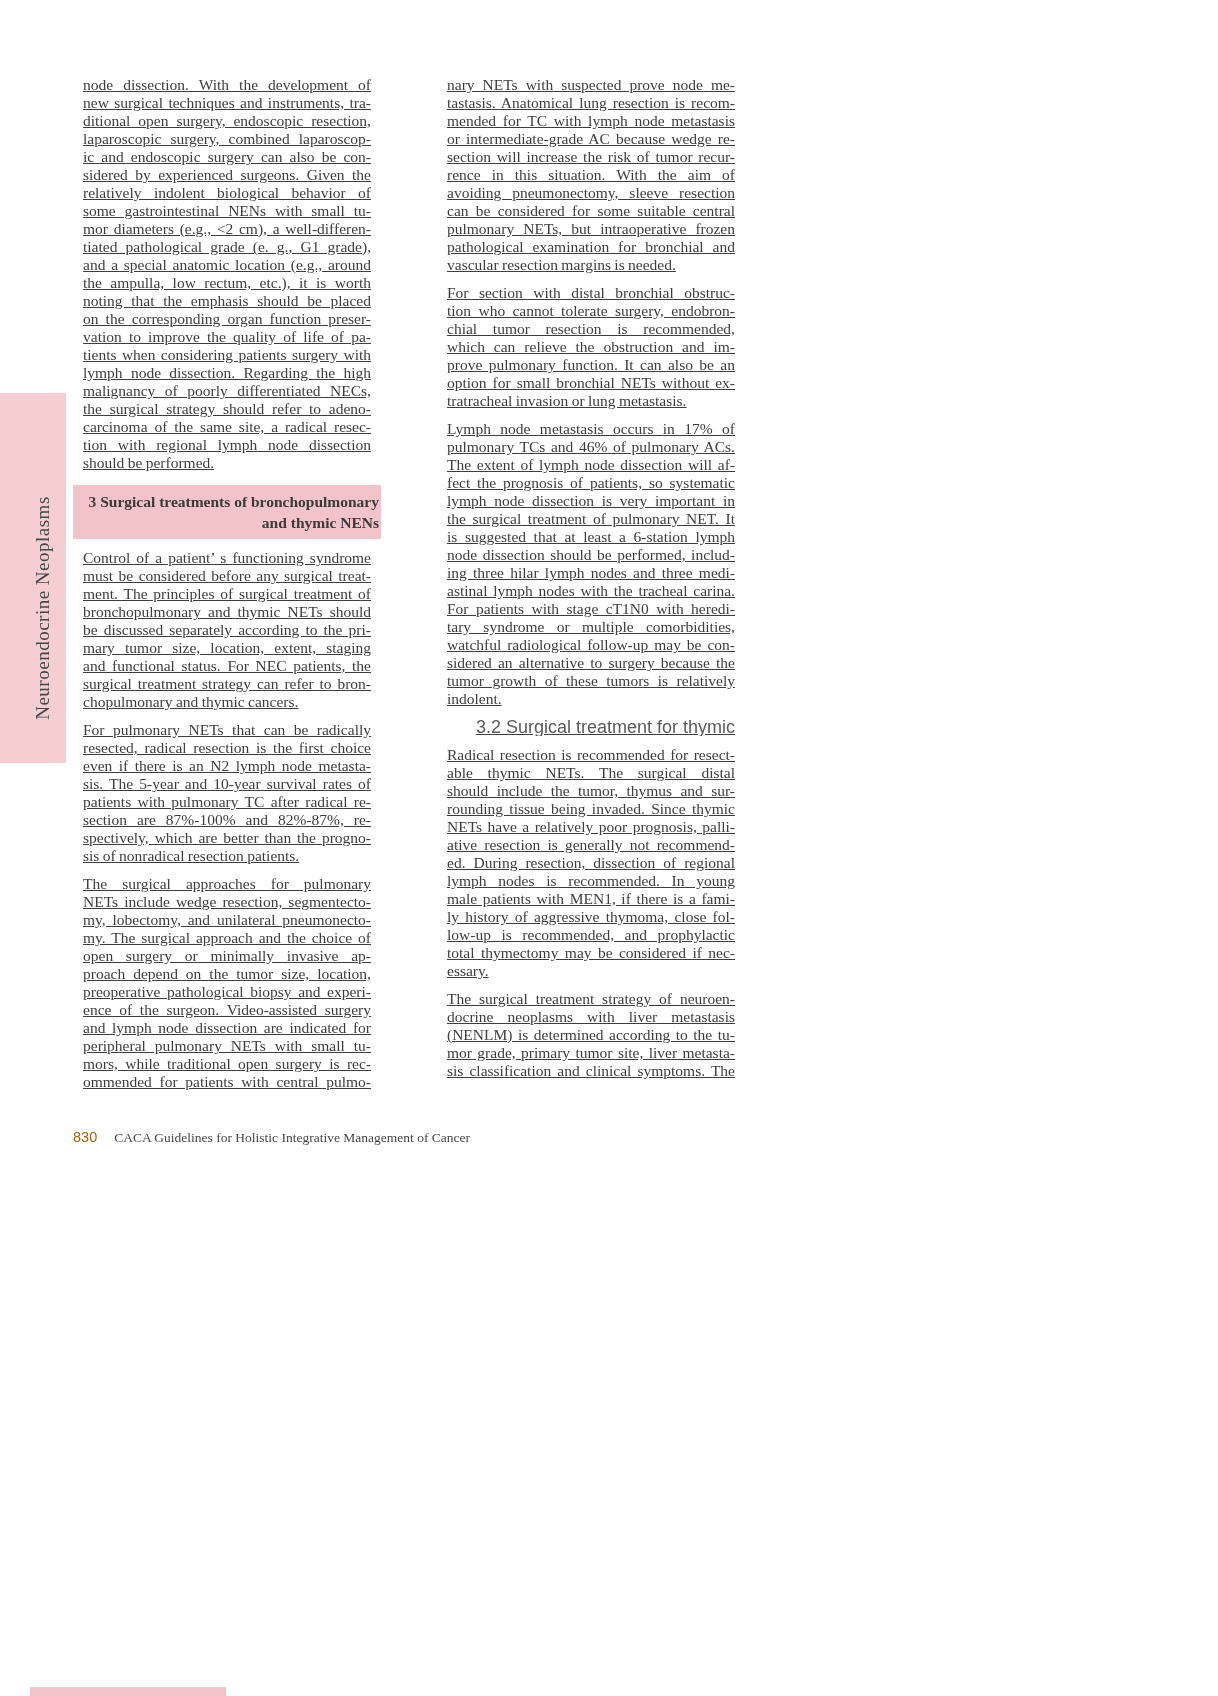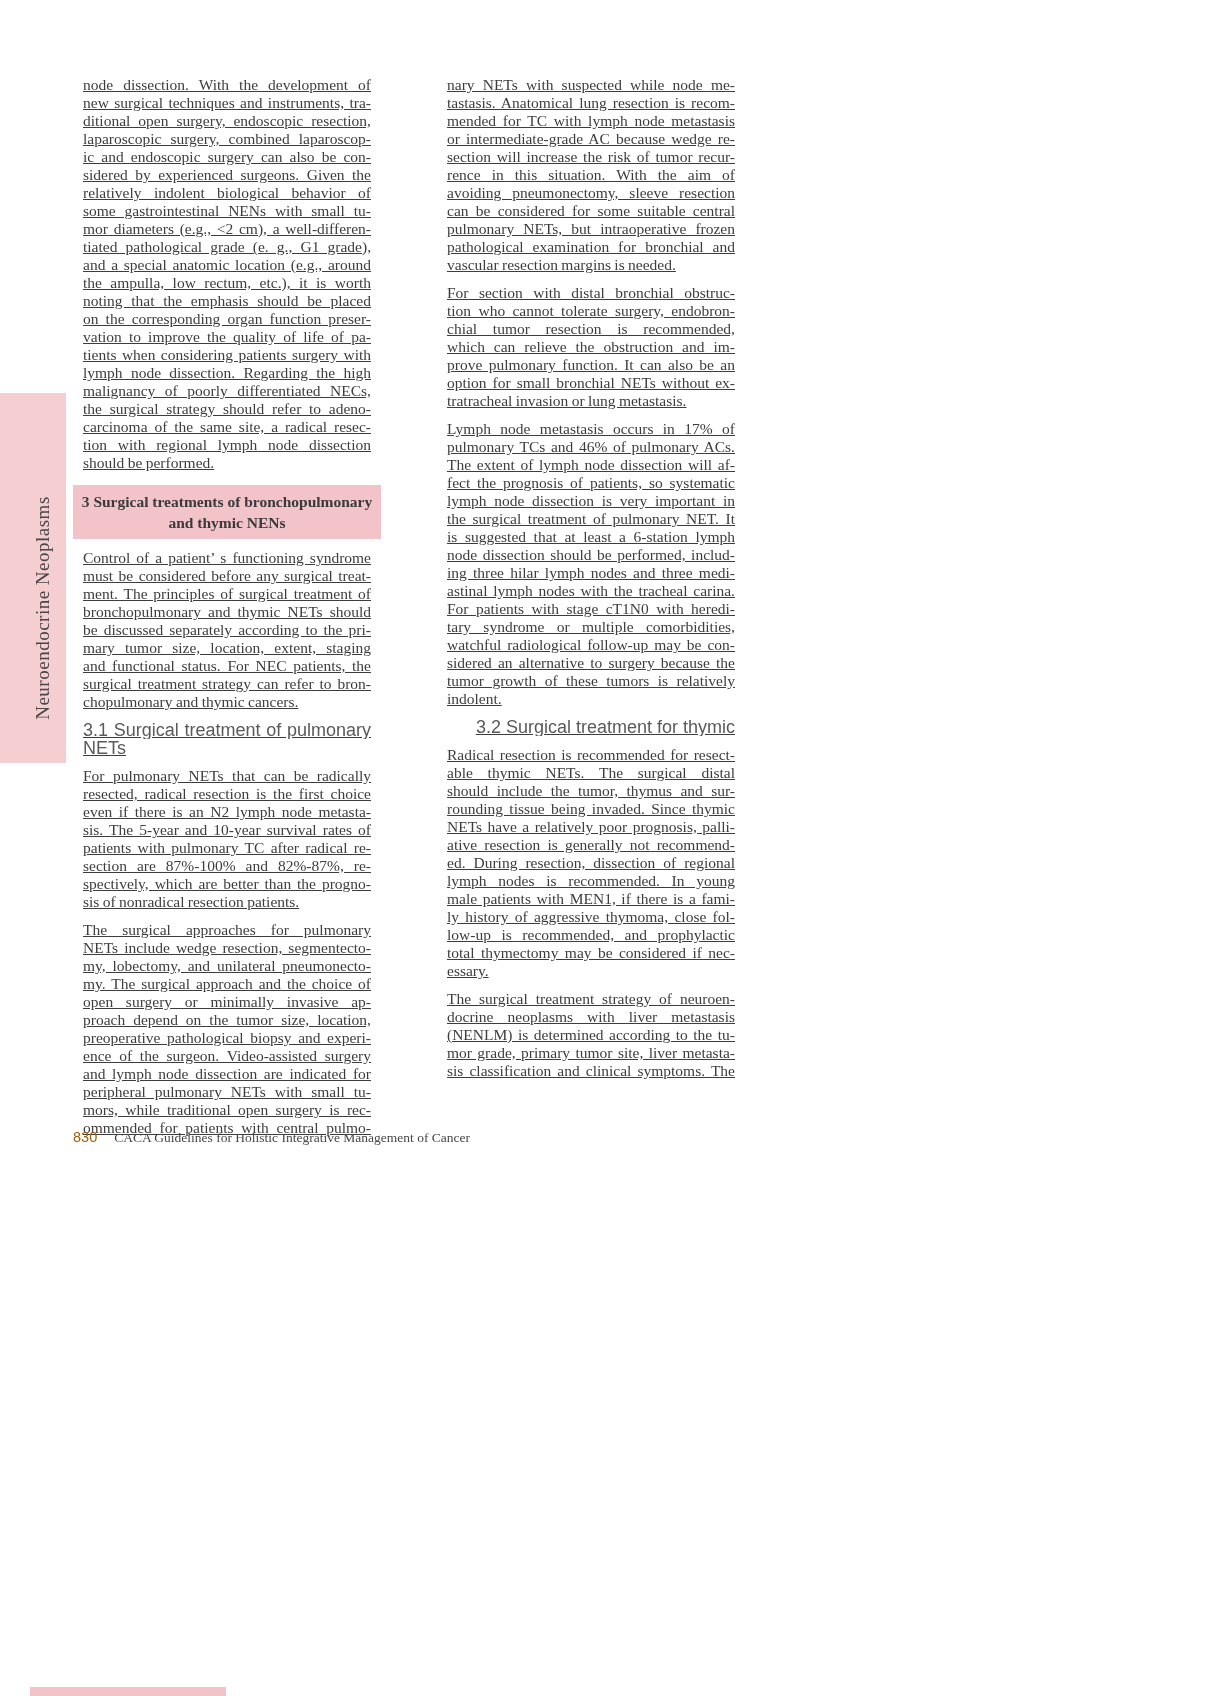--- a/index.html
+++ b/index.html
@@ -7,21 +7,21 @@
         font-family:"Liberation Serif",serif;}
   .col{position:absolute;top:66px;width:308px;font-size:15.5px;color:#3d3d3d;word-spacing:-0.5px;}
   #col-left{left:73px;}
   #col-right{left:437px;}
   .p{margin:10px;text-decoration:underline;}
   .line{height:18px;line-height:18px;text-align:justify;text-align-last:justify;overflow:hidden;white-space:normal;}
   .line.last{text-align:right;text-align-last:left;}
   .sans{font-family:"Liberation Sans",sans-serif;color:#5a5a5a;font-size:18px;word-spacing:0;}
   .h2{background:#f2c4c9;margin:13px 0 9px 0;padding:6px 2px;text-align:center;
       font-weight:bold;font-size:15.5px;color:#3a3a3a;word-spacing:0;}
-  .h2line{line-height:21px;text-align:center;}
+  .h2line{line-height:21px;text-align:right;}
   #sidebar{position:absolute;left:0;top:393px;width:66px;height:370px;background:#f5ced2;}
   #sidebar-label{position:absolute;left:43px;top:calc(50% + 30px);transform:translate(-50%,-50%) rotate(-90deg);
       transform-origin:center;white-space:nowrap;font-size:19px;color:#474747;letter-spacing:0.5px;}
   #footer{position:absolute;left:73px;top:1128px;height:18px;line-height:18px;color:#474747;}
   #footer .pageno{font-family:"Liberation Sans",sans-serif;font-size:14.5px;color:#a16207;}
   #footer .ftitle{font-size:13.5px;margin-left:17px;color:#474747;}
   #bottom-bar{position:absolute;left:30px;top:1687px;width:196px;height:9px;background:#f2c4c9;}
 </style>
 </head>
 <body>
@@ -66,24 +66,20 @@
         <div class="line">must be considered before any surgical treat-</div>
         <div class="line">ment. The principles of surgical treatment of</div>
         <div class="line">bronchopulmonary and thymic NETs should</div>
         <div class="line">be discussed separately according to the pri-</div>
         <div class="line">mary tumor size, location, extent, staging</div>
         <div class="line">and functional status. For NEC patients, the</div>
         <div class="line">surgical treatment strategy can refer to bron-</div>
         <div class="line last">chopulmonary and thymic cancers.</div>
       </div>
       <div class="p">
-        <div class="line sans">3.1 Surgical treatment of pulmonary</div>
-        <div class="line last sans">NETs</div>
-      </div>
-      <div class="p">
         <div class="line">For pulmonary NETs that can be radically</div>
         <div class="line">resected, radical resection is the first choice</div>
         <div class="line">even if there is an N2 lymph node metasta-</div>
         <div class="line">sis. The 5-year and 10-year survival rates of</div>
         <div class="line">patients with pulmonary TC after radical re-</div>
         <div class="line">section are 87%-100% and 82%-87%, re-</div>
         <div class="line">spectively, which are better than the progno-</div>
         <div class="line last">sis of nonradical resection patients.</div>
       </div>
       <div class="p">
@@ -96,21 +92,21 @@
         <div class="line">preoperative pathological biopsy and experi-</div>
         <div class="line">ence of the surgeon. Video-assisted surgery</div>
         <div class="line">and lymph node dissection are indicated for</div>
         <div class="line">peripheral pulmonary NETs with small tu-</div>
         <div class="line">mors, while traditional open surgery is rec-</div>
         <div class="line">ommended for patients with central pulmo-</div>
       </div>
     </div>
   <div id="col-right" class="col">
       <div class="p">
-        <div class="line">nary NETs with suspected while node me-</div>
+        <div class="line">nary NETs with suspected prove node me-</div>
         <div class="line">tastasis. Anatomical lung resection is recom-</div>
         <div class="line">mended for TC with lymph node metastasis</div>
         <div class="line">or intermediate-grade AC because wedge re-</div>
         <div class="line">section will increase the risk of tumor recur-</div>
         <div class="line">rence in this situation. With the aim of</div>
         <div class="line">avoiding pneumonectomy, sleeve resection</div>
         <div class="line">can be considered for some suitable central</div>
         <div class="line">pulmonary NETs, but intraoperative frozen</div>
         <div class="line">pathological examination for bronchial and</div>
         <div class="line last">vascular resection margins is needed.</div>

